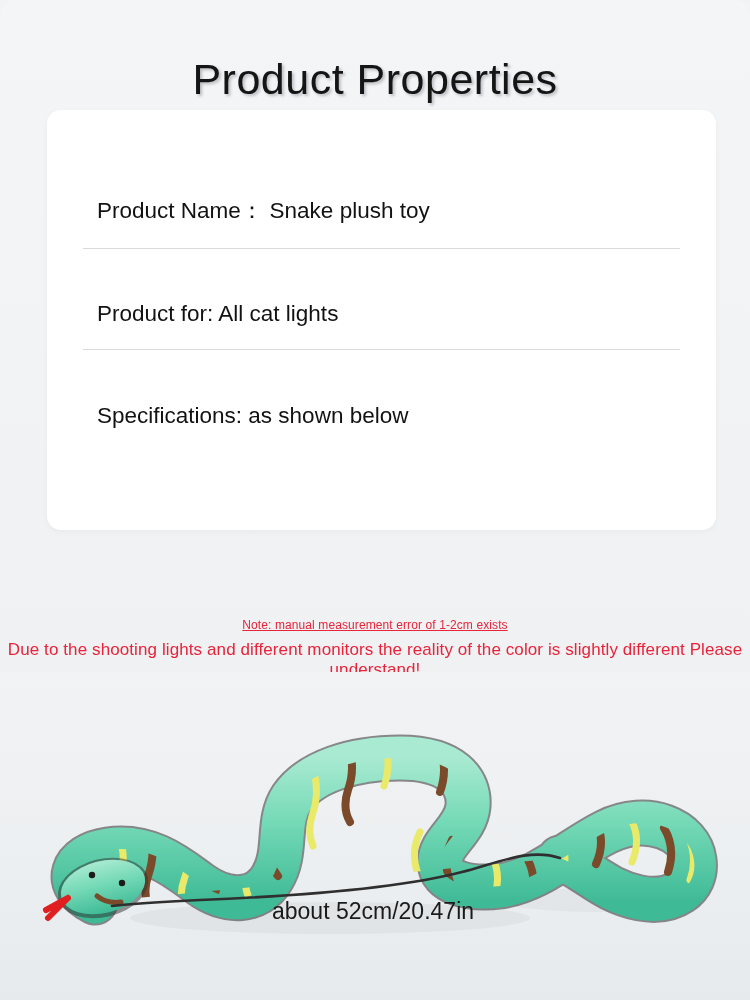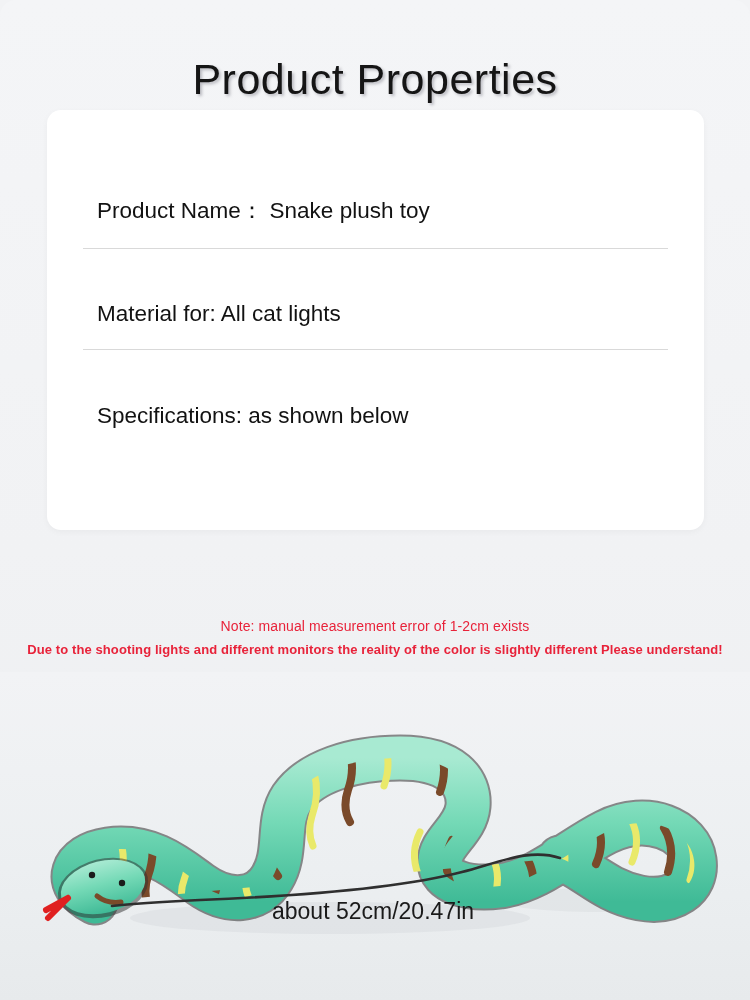--- a/index.html
+++ b/index.html
@@ -36,20 +36,21 @@
   }
   .spec-card {
     position: absolute;
     top: 110px;
     left: 47px;
     width: 657px;
     height: 420px;
     background: #ffffff;
     border-radius: 14px;
     box-shadow: 0 2px 6px rgba(0,0,0,0.04);
+    padding-left: 12px;
   }
   .spec-list {
     position: absolute;
     top: 38px;
     left: 36px;
     right: 36px;
   }
   .spec-row {
     position: relative;
     height: 101px;
@@ -76,32 +77,32 @@
     color: #121212;
   }
   .notes {
     position: absolute;
     top: 618px;
     left: 0;
     width: 750px;
     text-align: center;
   }
   .note-line-1 {
-    font-size: 14px;
+    font-size: 12px;
     color: #e8233a;
     letter-spacing: 0.1px;
     margin-bottom: 8px;
     font-family: "Liberation Sans", sans-serif;
+    text-decoration: underline;
   }
   .note-line-2 {
-    font-size: 13px;
+    font-size: 17px;
     color: #e8233a;
     letter-spacing: 0.1px;
     font-family: "Liberation Sans", sans-serif;
-    font-weight: bold;
   }
   .product-image {
     position: absolute;
     top: 672px;
     left: 0;
     width: 750px;
     height: 328px;
     overflow: hidden;
   }
   .img-bg {
@@ -140,21 +141,21 @@
       <div class="spec-row">
         <div class="spec-text">
           <span class="spec-label">Product Name：</span>
           <span class="spec-value">Snake plush toy</span>
         </div>
       </div>
 
 
       <div class="spec-row">
         <div class="spec-text">
-          <span class="spec-label">Material for:</span>
+          <span class="spec-label">Product for:</span>
           <span class="spec-value">All cat lights</span>
         </div>
       </div>
 
       <div class="spec-row">
         <div class="spec-text">
           <span class="spec-label">Specifications:</span>
           <span class="spec-value">as shown below</span>
         </div>
       </div>

